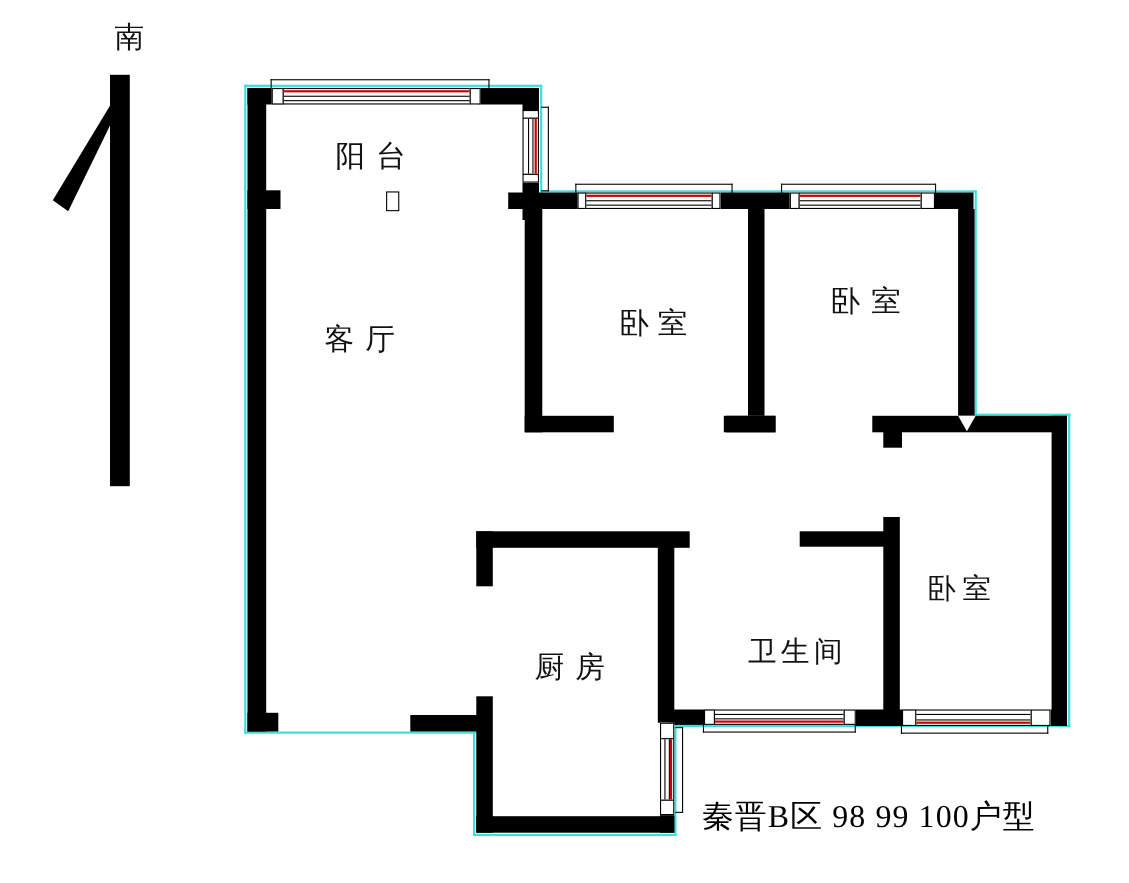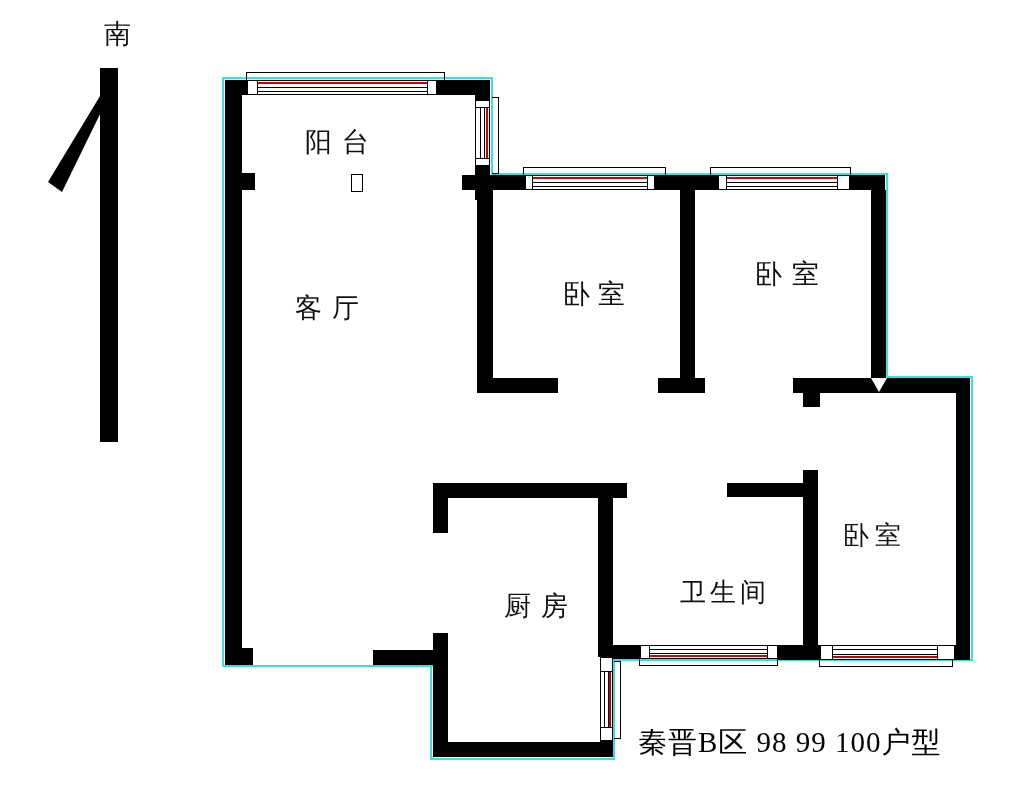--- a/index.html
+++ b/index.html
@@ -143,18 +143,18 @@
       <i class="hl" style="top:3px;"></i>
       <i class="hl" style="top:8px;"></i>
   </i>
   <i class="sill" style="left:937px;top:645px;width:18px;height:15px;"></i>
 
   <div class="lbl" style="left:305px;top:124px;letter-spacing:10px;">阳台</div>
   <div class="lbl" style="left:295px;top:290px;letter-spacing:10px;">客厅</div>
   <div class="lbl" style="left:563px;top:276px;letter-spacing:8px;">卧室</div>
   <div class="lbl" style="left:755px;top:256px;letter-spacing:10px;">卧室</div>
   <div class="lbl" style="left:843px;top:518px;font-size:26px;letter-spacing:6px;">卧室</div>
-  <div class="lbl" style="left:486px;top:588px;letter-spacing:10px;margin-left:18px;">厨房</div>
+  <div class="lbl" style="left:486px;top:588px;letter-spacing:10px;">厨房</div>
   <div class="lbl" style="left:680px;top:575px;font-size:26px;letter-spacing:4px;">卫生间</div>
 
   <div class="cap" style="left:638px;top:723px;">秦晋B区  98  99 100户型</div>
 
 </div>
 
 </body></html>

